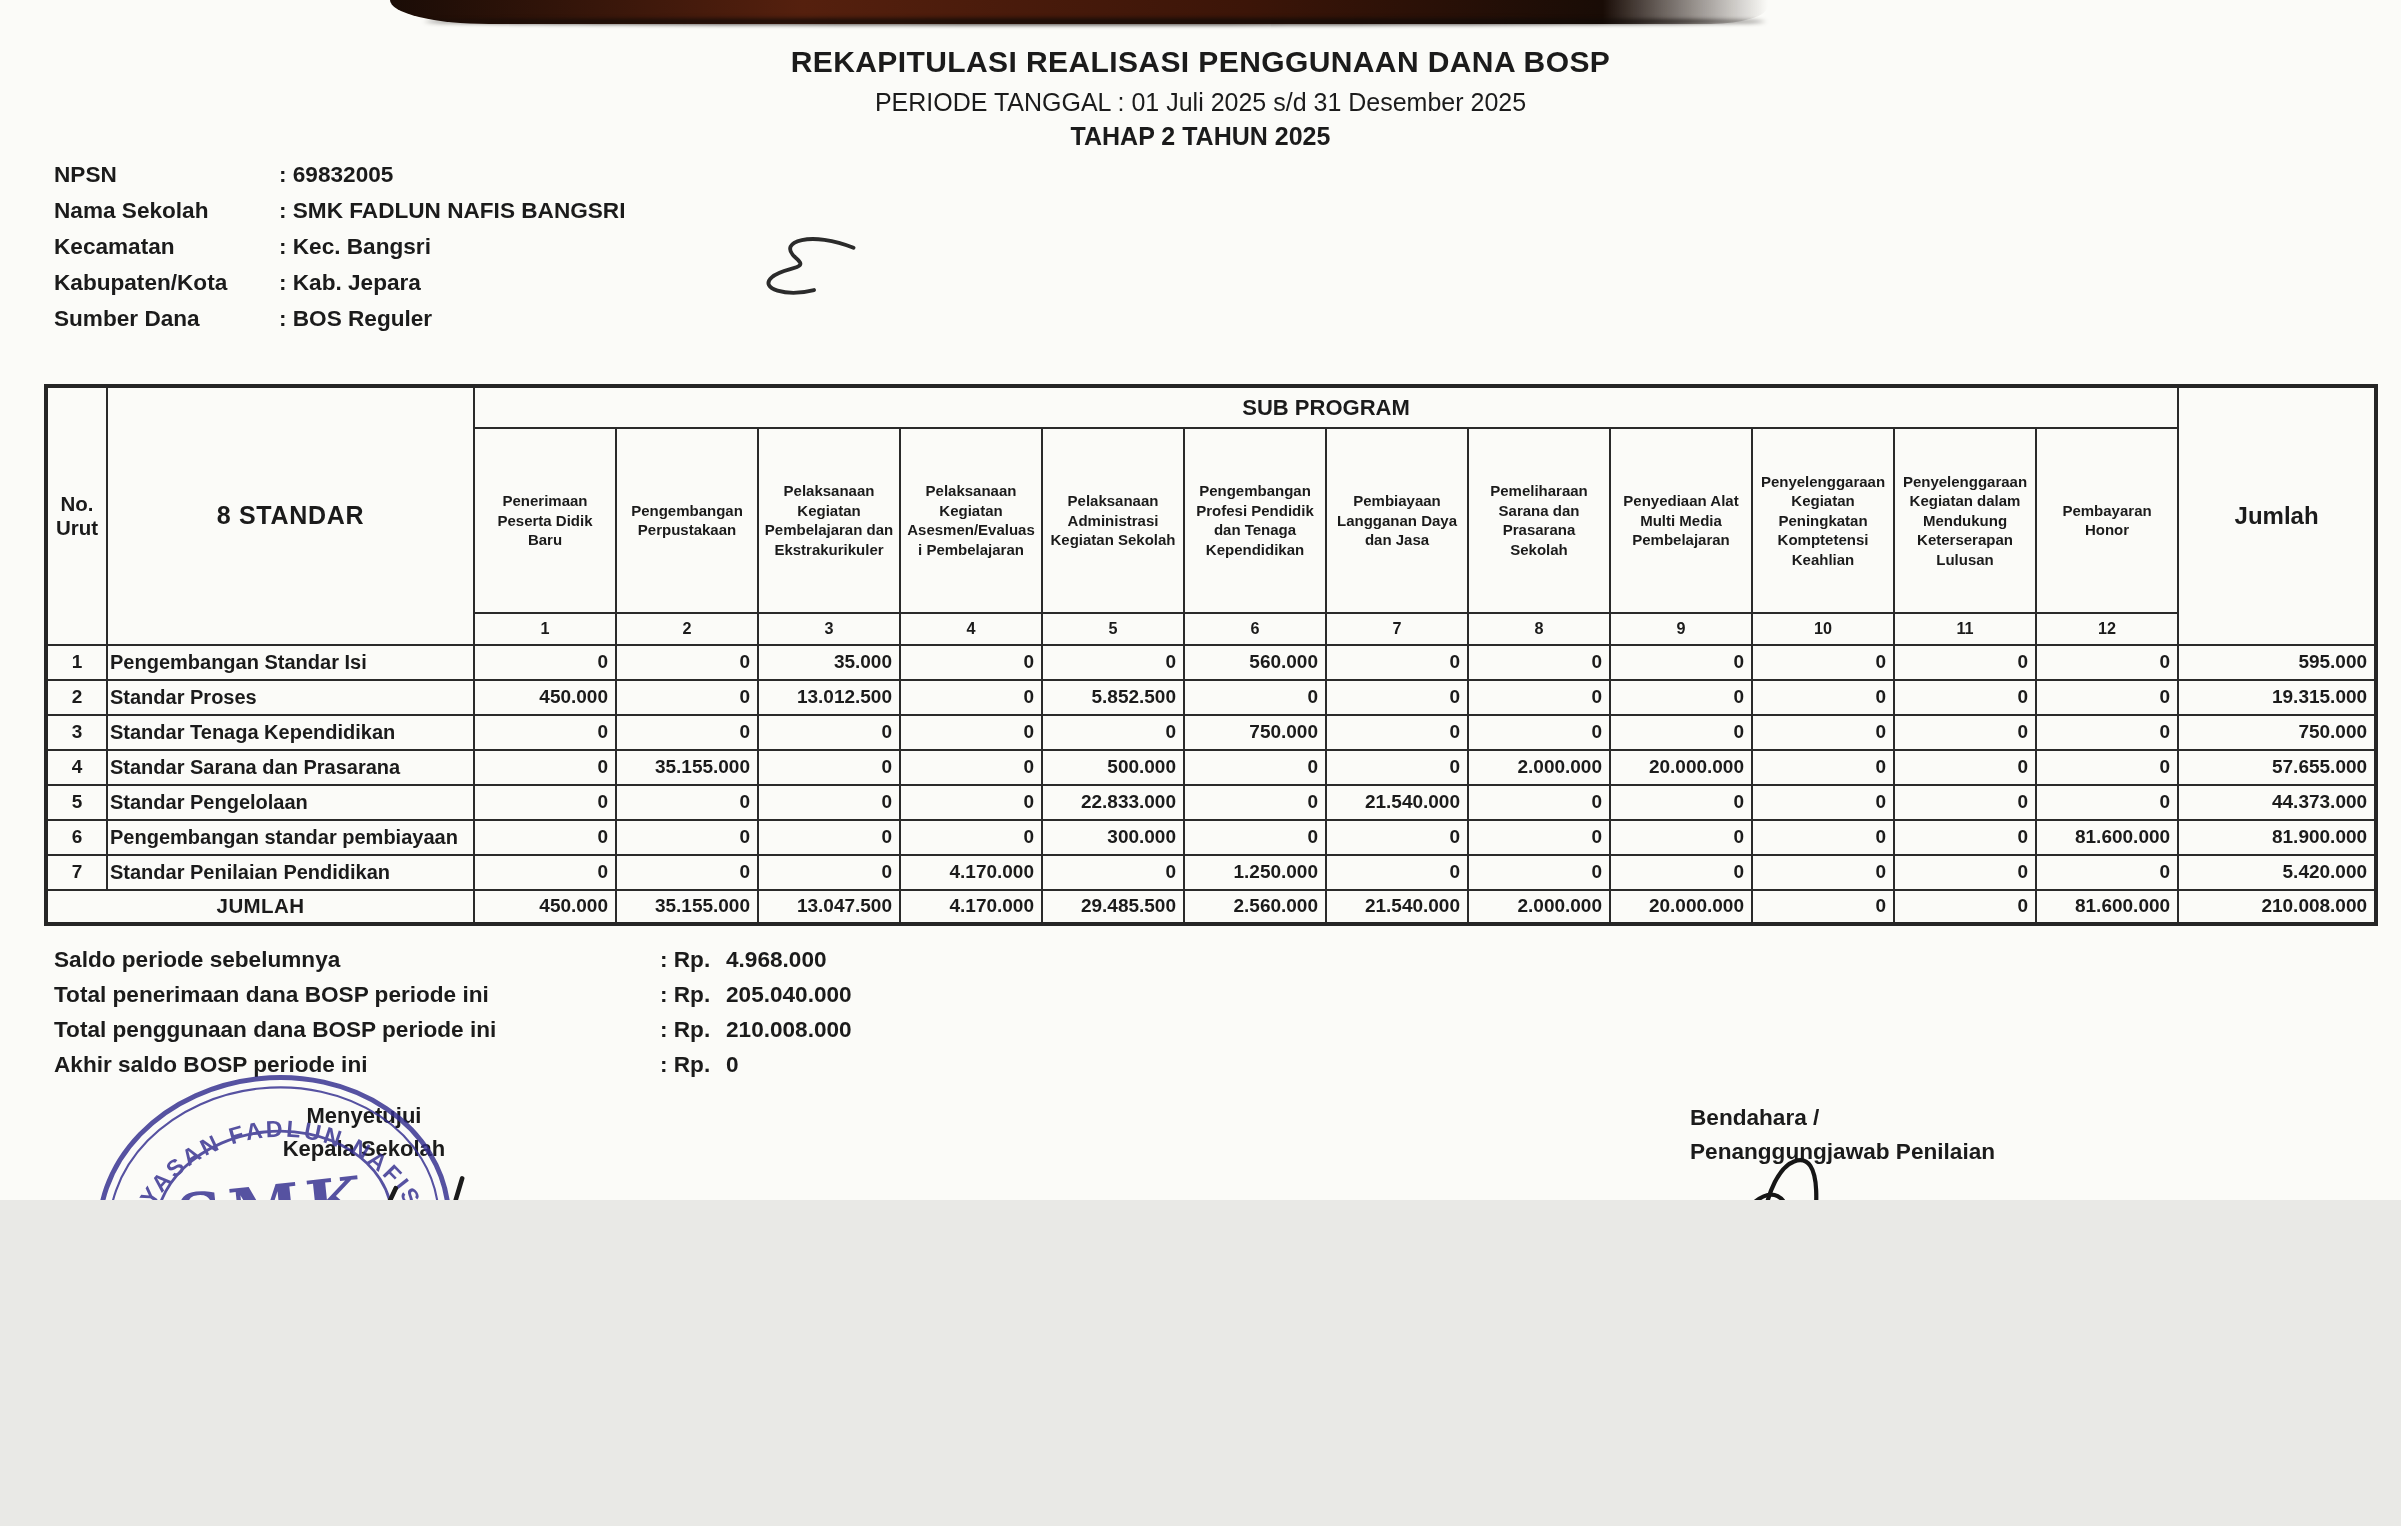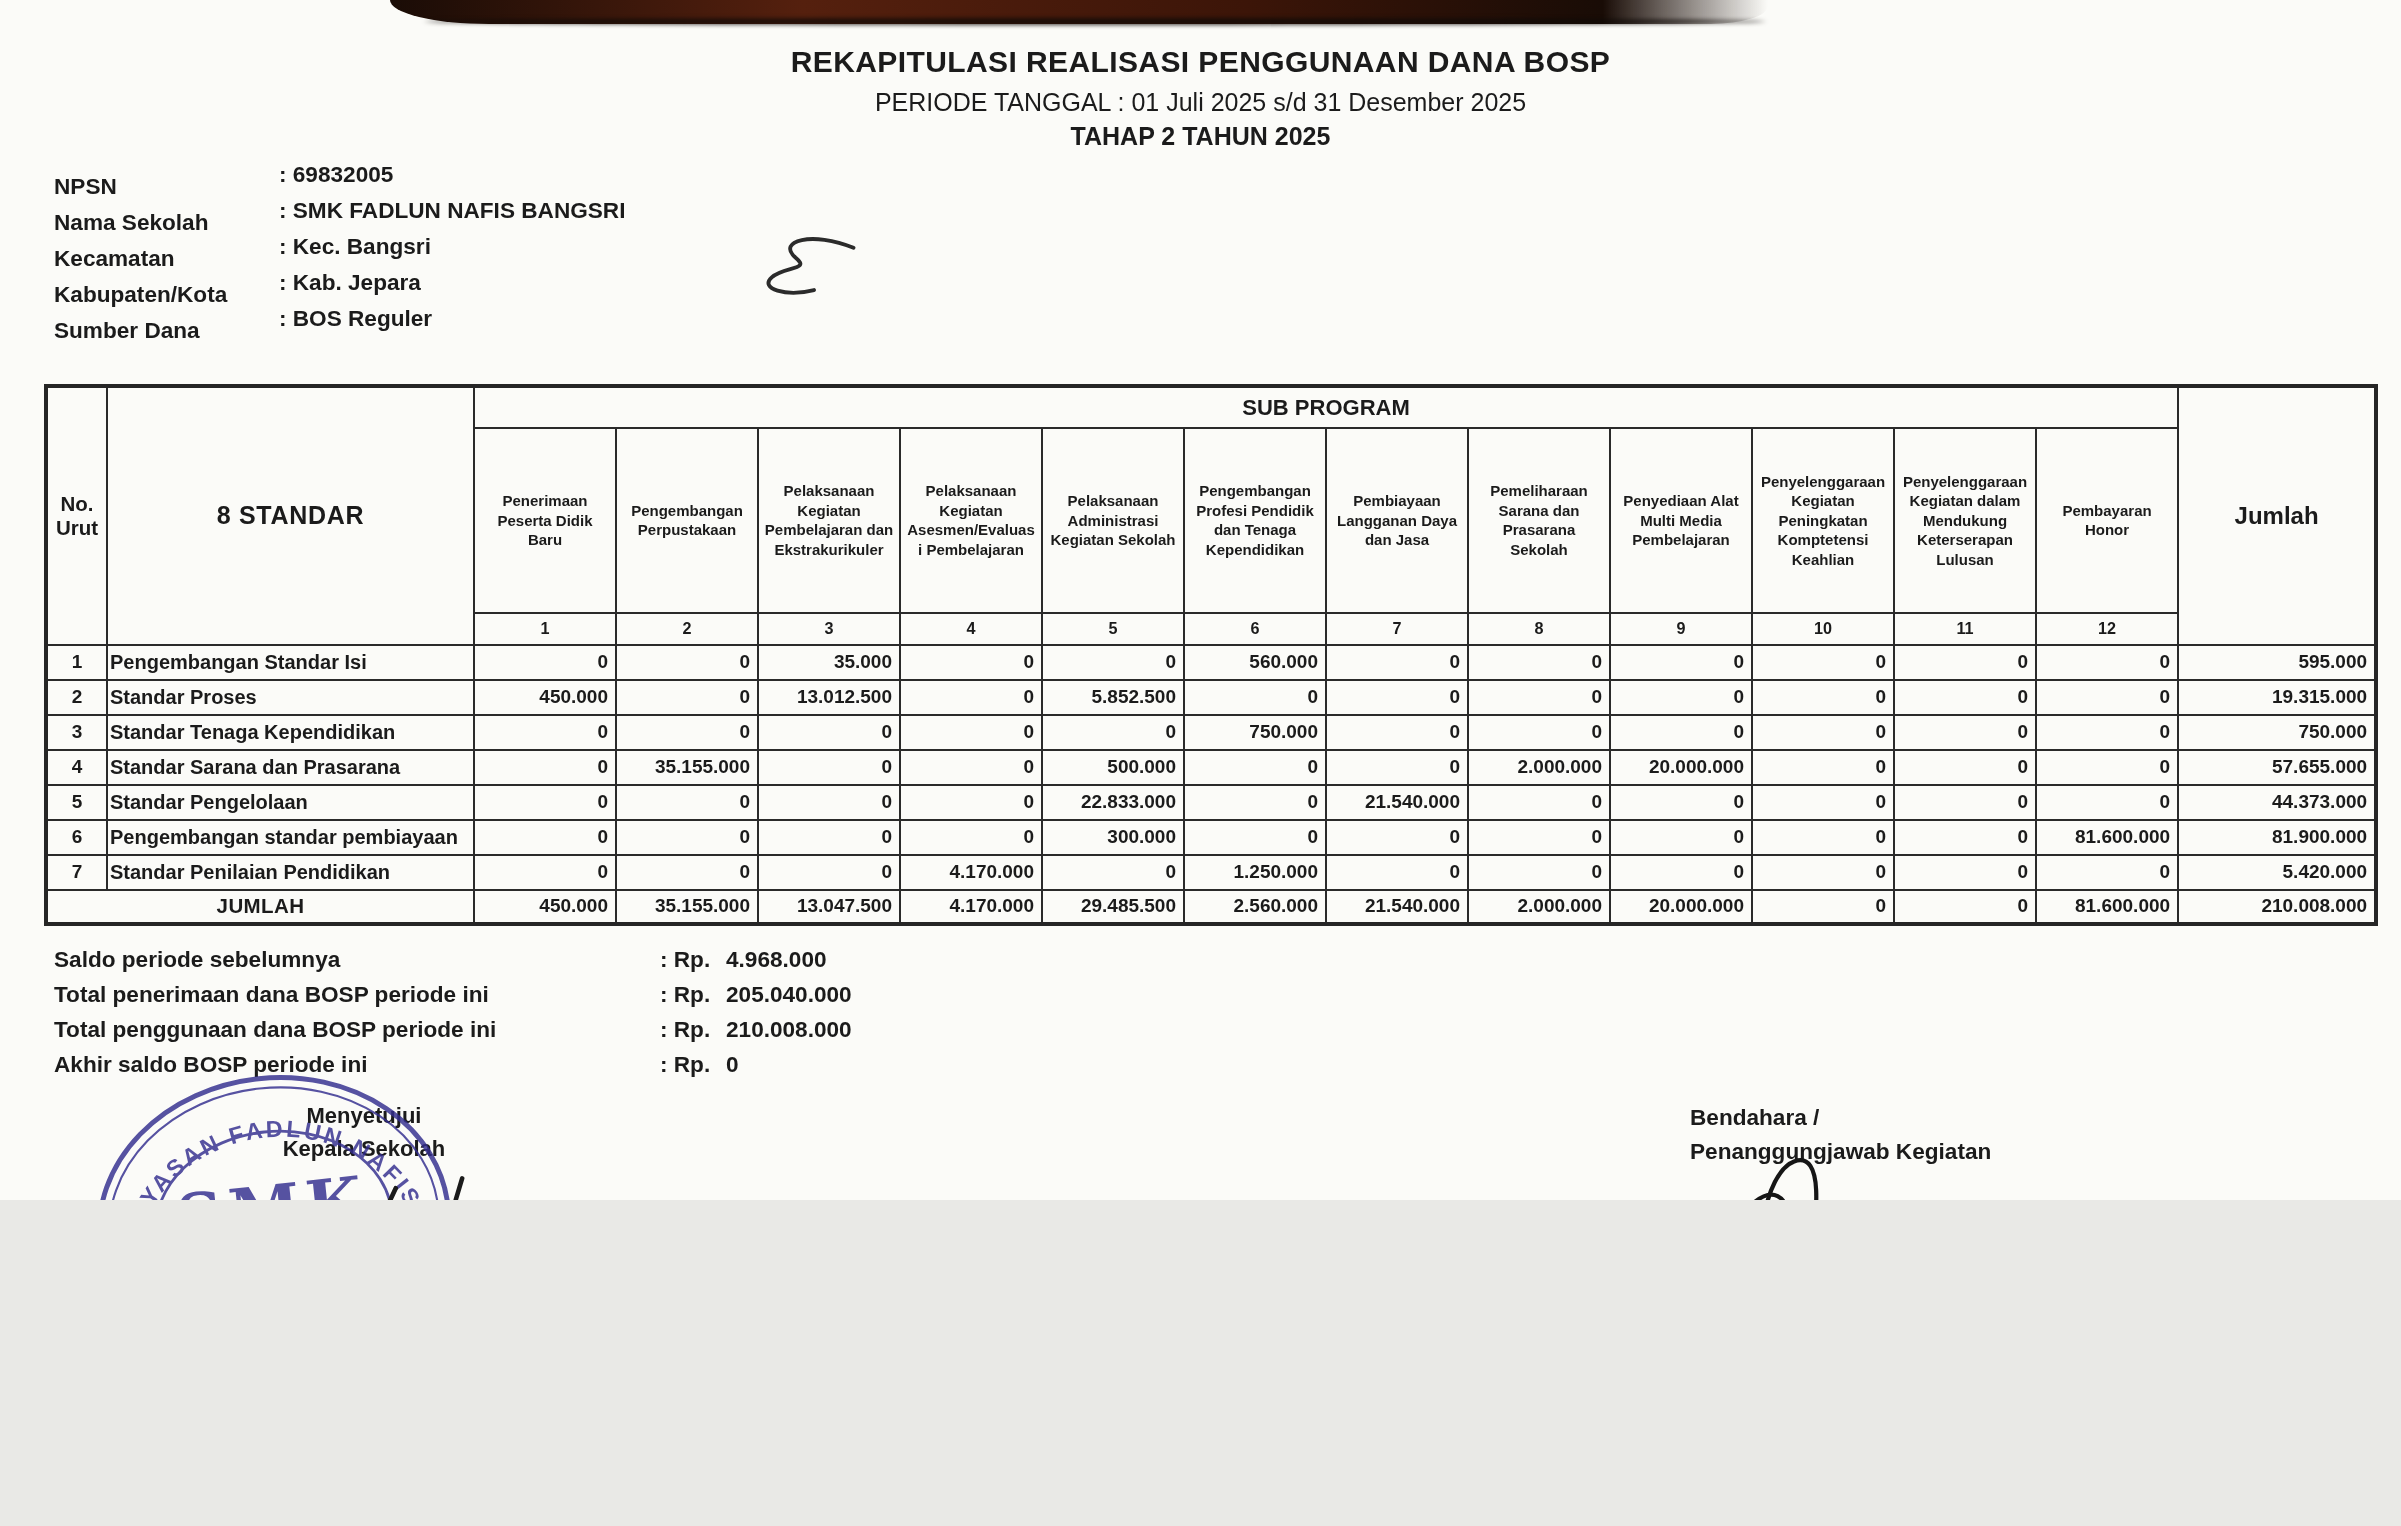--- a/index.html
+++ b/index.html
@@ -17,21 +17,21 @@
     position:absolute;left:424px;top:18.4px;width:1342px;height:7px;
     background:rgba(15,10,8,.8);border-radius:50%;filter:blur(2.1px);
   }
   .title-block{position:absolute;left:0;top:45px;width:2401px;text-align:center;}
   .t1{font-size:30px;font-weight:700;margin:0 0 8.5px;letter-spacing:0.4px;}
   .t2{font-size:25px;font-weight:400;margin:0 0 5px;}
   .t3{font-size:25px;font-weight:700;margin:0;}
 
   .info{position:absolute;left:54px;top:162px;font-size:22.6px;font-weight:700;}
   .info-row{height:36px;display:flex;}
-  .info-label{width:225px;margin-top:12px;}
+  .info-label{width:225px;}
 
   table.main{
     position:absolute;left:44px;top:384px;width:2330px;
     border-collapse:collapse;table-layout:fixed;background:transparent;
     border:4.2px solid #262626;
   }
   table.main th,table.main td{border:2.1px solid #2a2a2a;overflow:hidden;}
   tr.r-banner th.h-banner{height:37px;font-size:22px;font-weight:700;text-align:center;}
   .h-no{font-size:20.5px;font-weight:700;line-height:1.15;}
   .h-std{font-size:25px;font-weight:700;letter-spacing:0.7px;}
@@ -367,21 +367,21 @@
   <svg class="sig-ink" style="left:0;top:1102px;" width="954" height="311" viewBox="0 0 1350 440">
     <g fill="none" stroke="#1b1b1b" stroke-width="6.5" stroke-linecap="round">
       <path d="M 1330,168 C 1100,232 820,152 640,186 C 470,219 300,142 170,176 C 40,211 12,302 172,287 C 332,272 482,156 522,206 C 552,246 432,332 332,396 C 232,460 162,430 212,380 C 262,330 422,300 522,312"></path>
       <path d="M 560,122 C 500,252 432,372 382,432"></path>
       <path d="M 645,138 l 9,-30"></path>
     </g>
   </svg>
 
   <div class="sig-head-right">
     <div>Bendahara /</div>
-    <div>Penanggungjawab Kegiatan</div>
+    <div>Penanggungjawab Penilaian</div>
   </div>
   <div class="sig-name-right">Nur Isnjatul Zulfa. S.I.Kom.</div>
   <div class="sig-line-right"></div>
   <div class="sig-nip-right">NIP.</div>
 
   <svg class="sig-ink" style="left:1681px;top:1129px;" width="325" height="240" viewBox="0 0 460 340">
     <g fill="none" stroke="#161616" stroke-width="6" stroke-linecap="round">
       <path d="M 135,252 C 95,182 118,62 160,46 C 202,30 196,122 176,192 C 161,246 141,292 126,322"></path>
       <path d="M 95,112 C 130,76 152,96 152,132 C 152,162 166,106 186,106 C 206,106 201,142 219,136 C 234,131 239,109 256,113 C 271,117 269,152 286,212 C 296,246 301,282 291,312"></path>
       <path d="M 30,167 C 80,202 222,187 322,162"></path>

